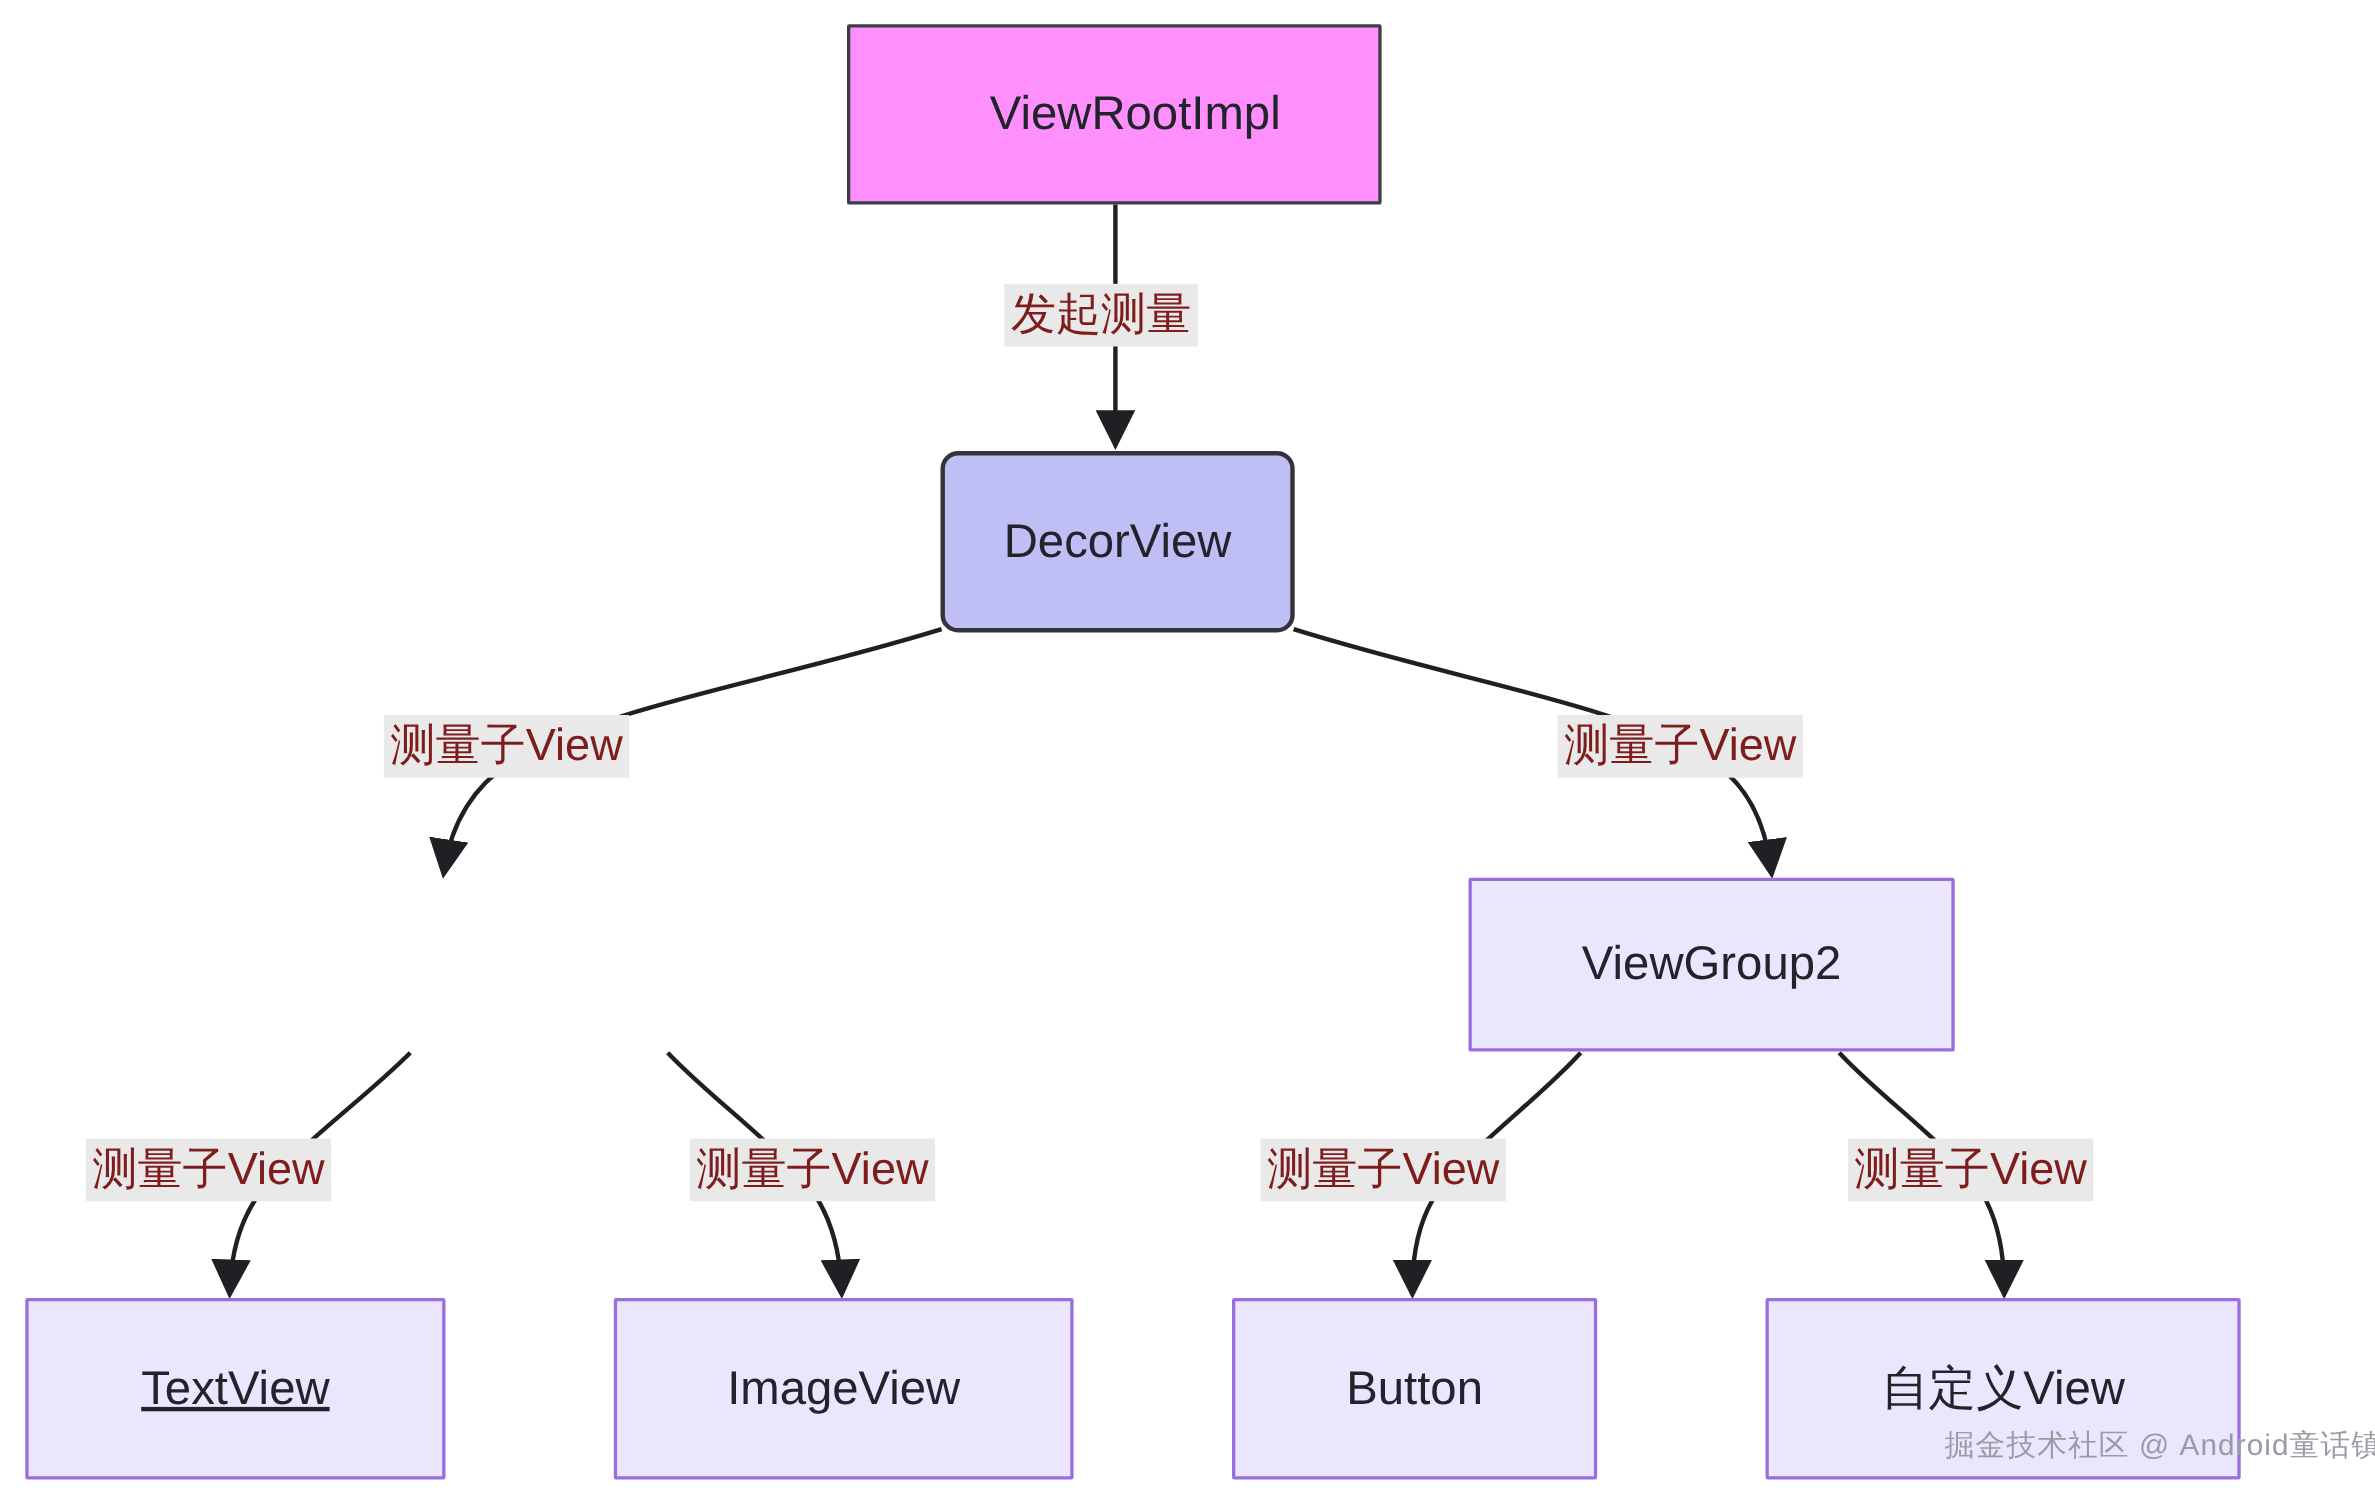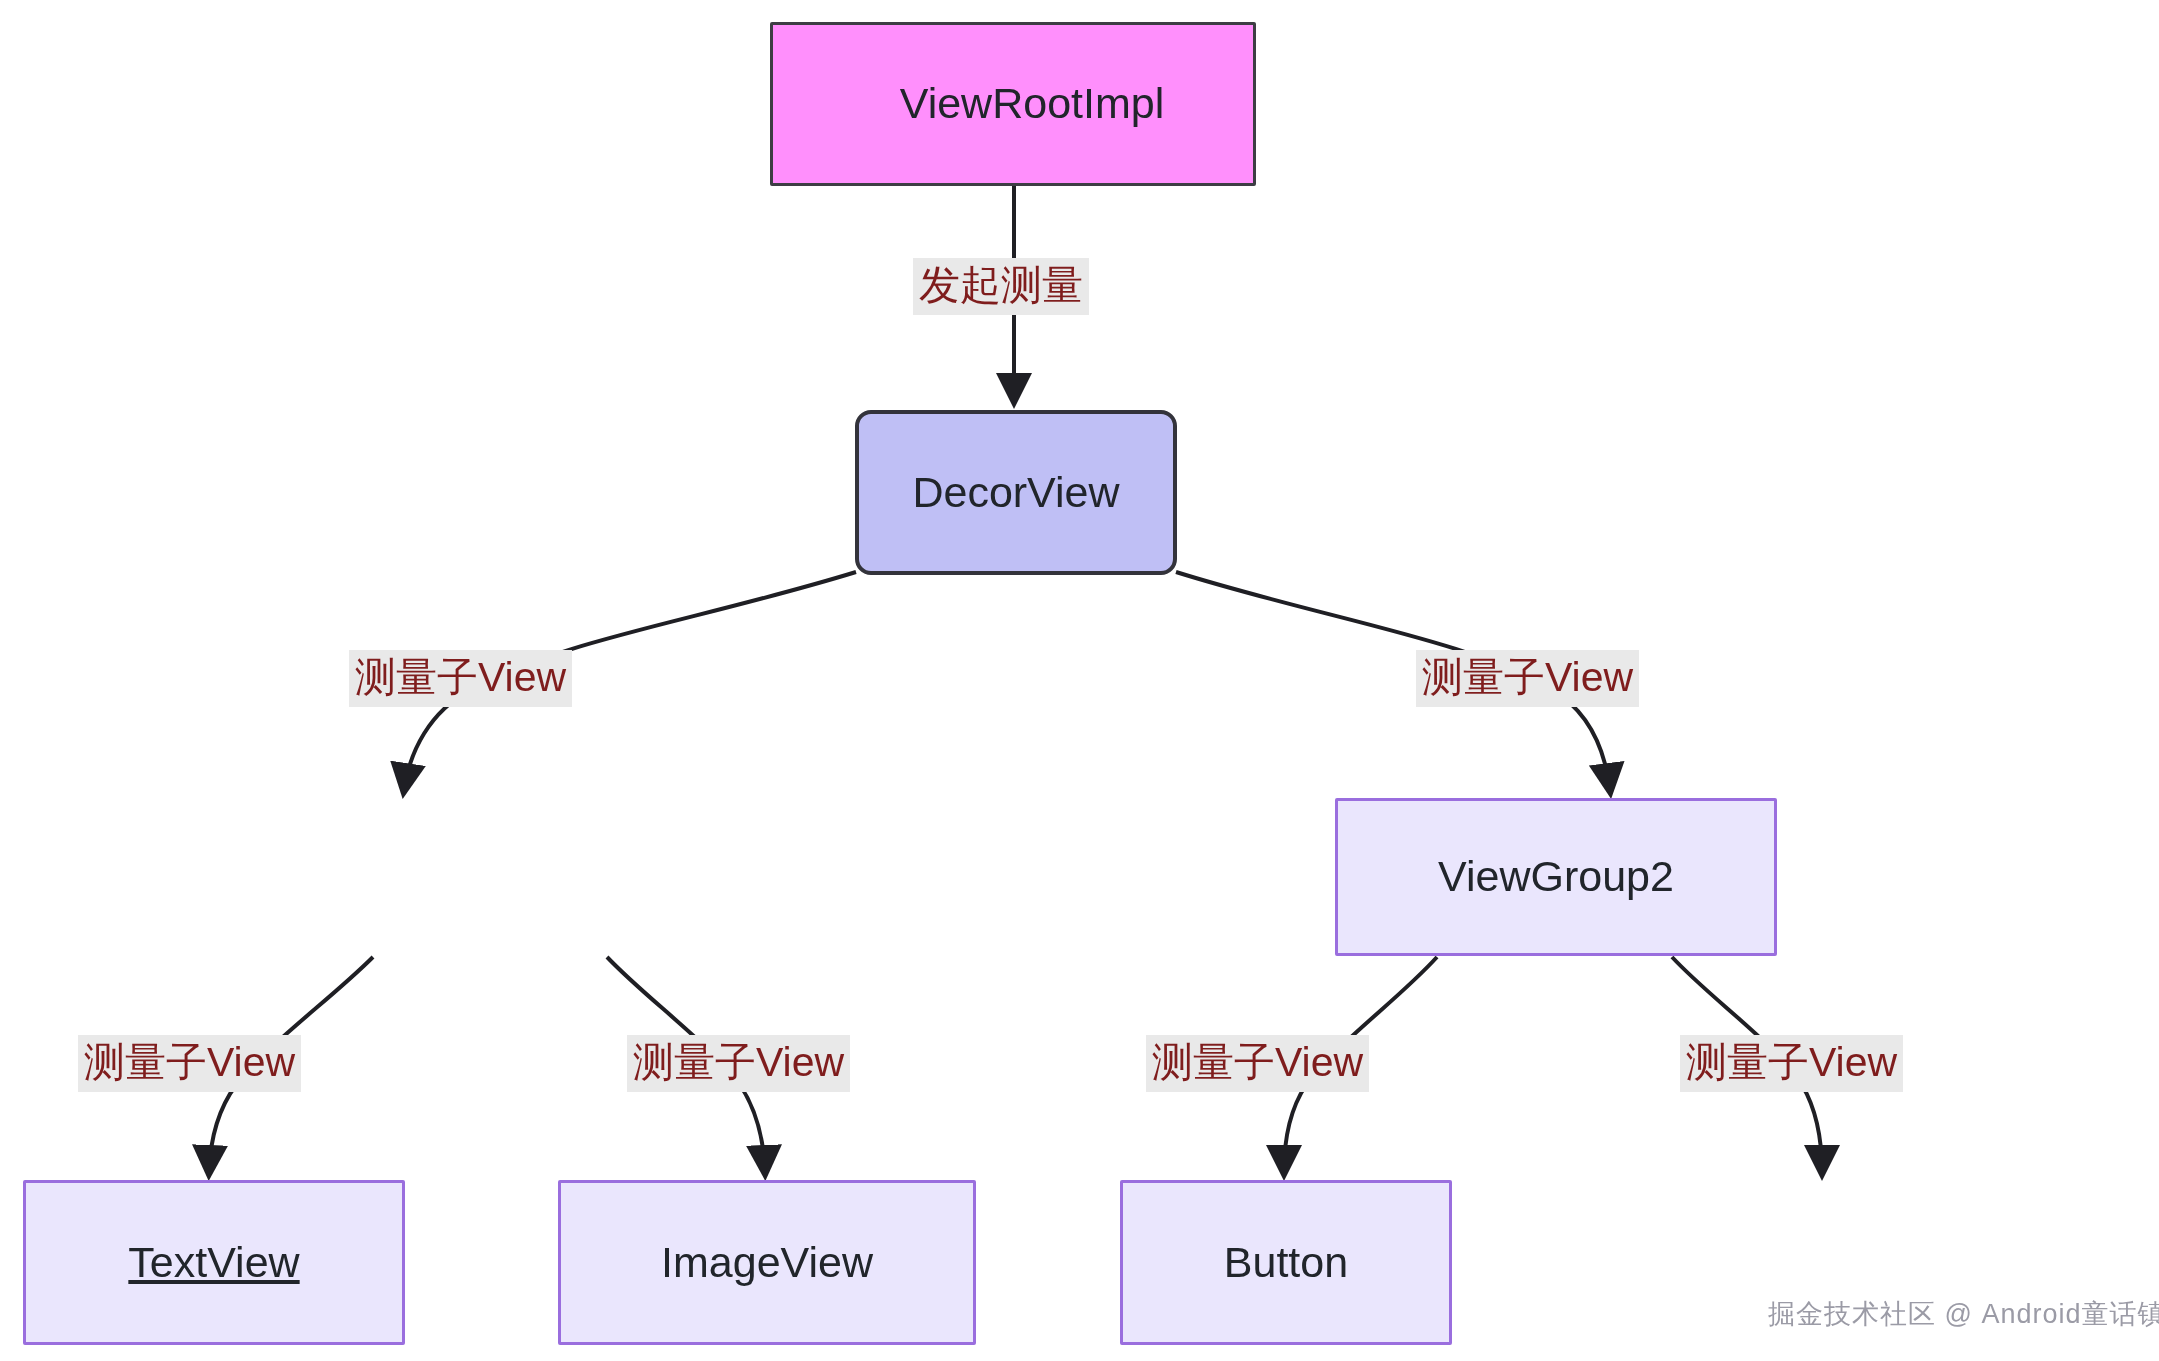--- a/index.html
+++ b/index.html
@@ -123,20 +123,23 @@
   </div>
 
   <div class="node node-leaf" style="left:558px; top:1180px; width:418px; height:165px;">
     <span>ImageView</span>
   </div>
 
   <div class="node node-leaf" style="left:1120px; top:1180px; width:332px; height:165px;">
     <span>Button</span>
   </div>
 
+  <div class="node node-leaf" style="left:1605px; top:1180px; width:432px; height:165px;">
+    <span>自定义View</span>
+  </div>
 
   <div class="edge-label" style="left:913px; top:258px;">发起测量</div>
 
   <div class="edge-label" style="left:349px; top:650px;">测量子View</div>
 
   <div class="edge-label" style="left:1416px; top:650px;">测量子View</div>
 
   <div class="edge-label" style="left:78px; top:1035px;">测量子View</div>
 
   <div class="edge-label" style="left:627px; top:1035px;">测量子View</div>

